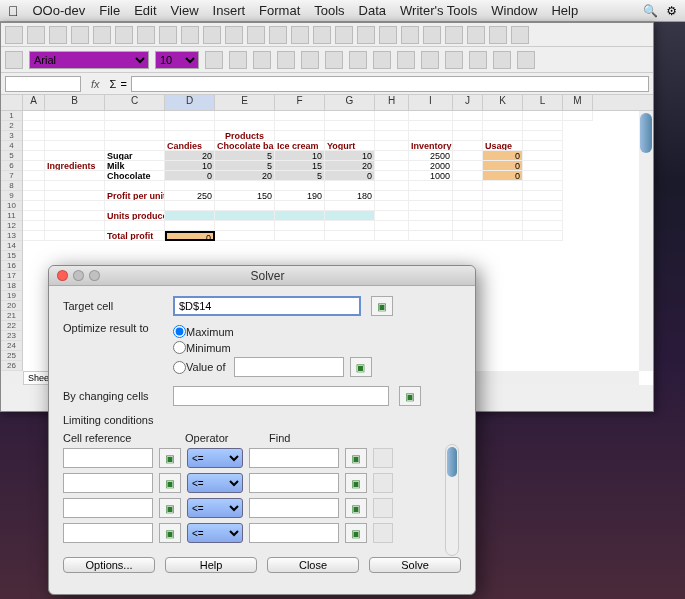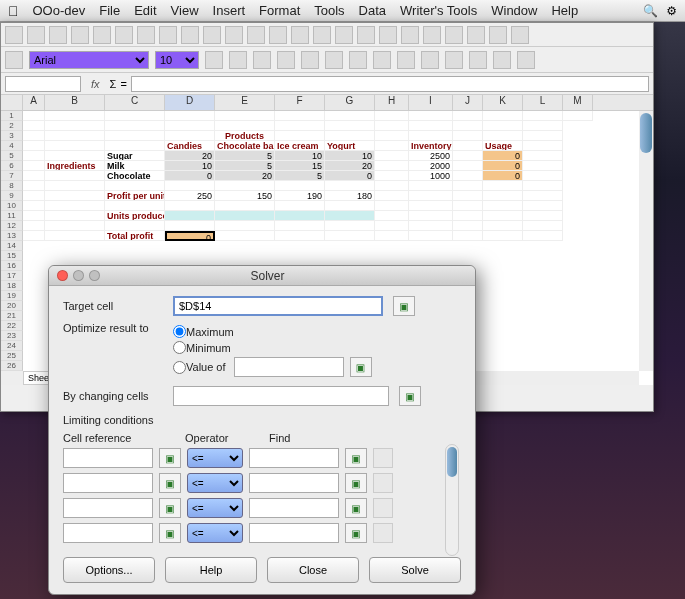--- a/index.html
+++ b/index.html
@@ -7,21 +7,21 @@
 .menubar { height: 22px; background: linear-gradient(#f5f5f5,#d8d8d8); display: flex; align-items: center; padding: 0 8px; font-size: 13px; gap: 14px; border-bottom: 1px solid #999; }
 .menubar .apple { font-size: 14px; }
 .menubar .item { color: #222; }
 .menubar .right { margin-left: auto; display: flex; gap: 8px; align-items: center; }
 .menubar .right span { font-size: 12px; }
 .spreadsheet { position: absolute; top: 22px; left: 0; width: 654px; height: 390px; background: #efefef; border: 1px solid #888; box-shadow: 2px 2px 8px rgba(0,0,0,0.4); }
 .titlebar { height: 20px; background: linear-gradient(#e8e8e8,#cacaca); display: flex; align-items: center; justify-content: center; font-size: 12px; color: #555; border-bottom: 1px solid #aaa; }
 .toolbar { height: 24px; background: #efefef; border-bottom: 1px solid #ccc; display: flex; align-items: center; padding: 0 4px; gap: 4px; }
 .tbtn { width: 18px; height: 18px; background: #ddd; border: 1px solid #bbb; }
 .fontbar { height: 26px; background: #efefef; border-bottom: 1px solid #ccc; display: flex; align-items: center; padding: 0 4px; gap: 6px; }
-.fontbar select, .fontbar input { font-size: 11px; height: 18px; border: 1px solid #aaa; background: #8b5cf6; }
+.fontbar select, .fontbar input { font-size: 11px; height: 18px; border: 1px solid #aaa; background: #a21caf; }
 .formulabar { height: 22px; background: #efefef; border-bottom: 1px solid #ccc; display: flex; align-items: center; padding: 0 4px; gap: 4px; }
 .formulabar .cellref { width: 76px; height: 16px; border: 1px solid #aaa; font-size: 11px; padding: 0 4px; background: #fff; }
 .formulabar .fx { font-size: 11px; font-style: italic; color: #555; padding: 0 6px; }
 .formulabar .formula { flex: 1; height: 16px; border: 1px solid #aaa; background: #fff; }
 .grid-wrap { position: relative; height: 290px; overflow: hidden; background: #fff; }
 .colheads { display: flex; height: 16px; background: #e8e8e8; border-bottom: 1px solid #ccc; }
 .rowheads { position: absolute; top: 16px; left: 0; width: 22px; }
 .rowheads div { height: 10px; background: #e8e8e8; border-bottom: 1px solid #ddd; border-right: 1px solid #ccc; font-size: 8px; text-align: center; color: #555; }
 .colheads div { border-right: 1px solid #ccc; font-size: 10px; text-align: center; color: #333; }
 .cells { position: absolute; top: 16px; left: 22px; right: 14px; font-size: 9px; }
@@ -58,21 +58,21 @@
 .cond-head { display: flex; gap: 10px; margin: 6px 0 4px; font-size: 11px; }
 .cond-head span:nth-child(1){width:112px}.cond-head span:nth-child(2){width:74px}.cond-head span:nth-child(3){width:100px}
 .cond-row { display: flex; gap: 6px; align-items: center; margin-bottom: 5px; }
 .cond-row .cin { width: 90px; height: 20px; border: 1px solid #aaa; background: #fff; }
 .cond-row select { width: 56px; height: 20px; font-size: 10px; background: linear-gradient(#aaccff,#88aaee); border: 1px solid #668; border-radius: 3px; color: #000; }
 .cond-row .vin { width: 90px; height: 20px; border: 1px solid #aaa; background: #fff; }
 .cond-row .del { width: 20px; height: 20px; border: 1px solid #ccc; background: #e8e8e8; }
 .cond-scroll { position: absolute; right: 16px; top: 178px; width: 14px; height: 112px; background: #eee; border: 1px solid #ccc; border-radius: 7px; }
 .cond-scroll .thumb { width: 10px; height: 30px; background: linear-gradient(90deg,#9bd,#58a); border-radius: 5px; margin: 2px auto; }
 .dlg-buttons { display: flex; gap: 10px; justify-content: space-between; margin-top: 14px; }
-.dlg-buttons button { flex: 1; height: 26px; font-size: 11px; background: linear-gradient(#fdfdfd,#e2e2e2); border: 1px solid #999; border-radius: 4px; }
+.dlg-buttons button { flex: 1; height: 16px; font-size: 11px; background: linear-gradient(#fdfdfd,#e2e2e2); border: 1px solid #999; border-radius: 4px; }
 </style>
 </head>
 <body>
 
 <div class="menubar">
   <span class="apple"></span>
   <span class="item">OOo-dev</span>
   <span class="item">File</span>
   <span class="item">Edit</span>
   <span class="item">View</span>
@@ -395,21 +395,21 @@
     <div class="traffic">
         <span class="tr-r"></span>
         <span class="tr-y"></span>
         <span class="tr-g"></span>
       </div>
     <div class="dlg-title">Solver</div>
   </div>
   <div class="dlg-body">
     <div class="drow">
       <div class="lbl">Target cell</div>
-      <input class="tin" style="width: 210px;" value="$D$14">
+      <input class="tin" style="width: 188px;" value="$D$14">
       <div class="picker">▣</div>
     </div>
     <div class="drow" style="align-items:flex-start">
       <div class="lbl">Optimize result to</div>
       <div>
         <label class="radio">
             <input type="radio" checked="" style="">
             <span>Maximum</span>
           </label>
         <label class="radio">

